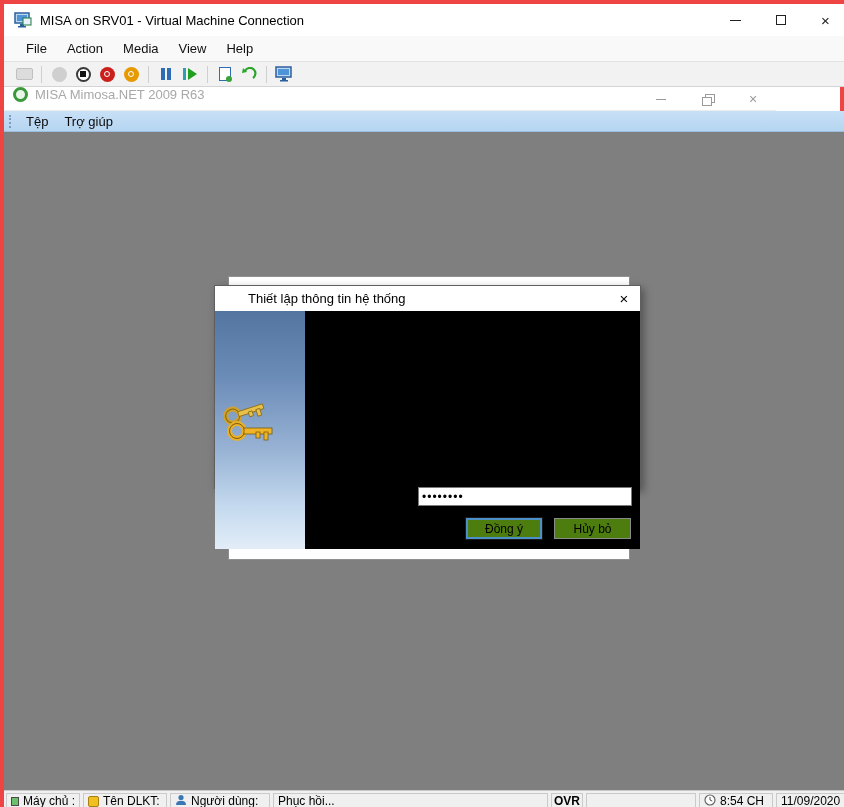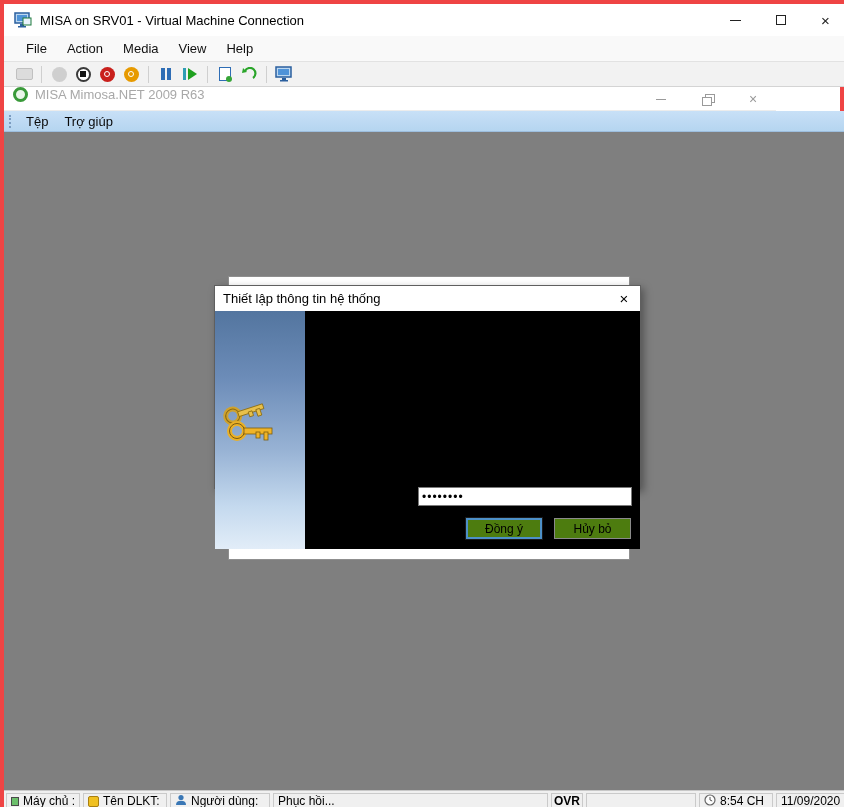--- a/index.html
+++ b/index.html
@@ -101,20 +101,21 @@
   .behind-window {
     position: absolute; left: 224px; top: 144px; width: 402px; height: 284px;
     background: #ffffff; border: 1px solid #8f8f8f;
   }
 
   
   .dialog {
     position: absolute; left: 210px; top: 153px; width: 427px; height: 204px;
     background: #fff; border: 1px solid #5f5f5f;
     box-shadow: 3px 3px 8px rgba(0,0,0,.35);
+    padding-left: 25px;
   }
   .dialog-titlebar {
     position: relative; height: 25px; background: #fff;
     display: flex; align-items: center; padding-left: 8px;
     font-size: 13px; color: #000;
   }
   .dialog-close {
     position: absolute; right: 5px; top: 2px; width: 22px; height: 20px;
     display: flex; align-items: center; justify-content: center;
     font-size: 15px; color: #000;

